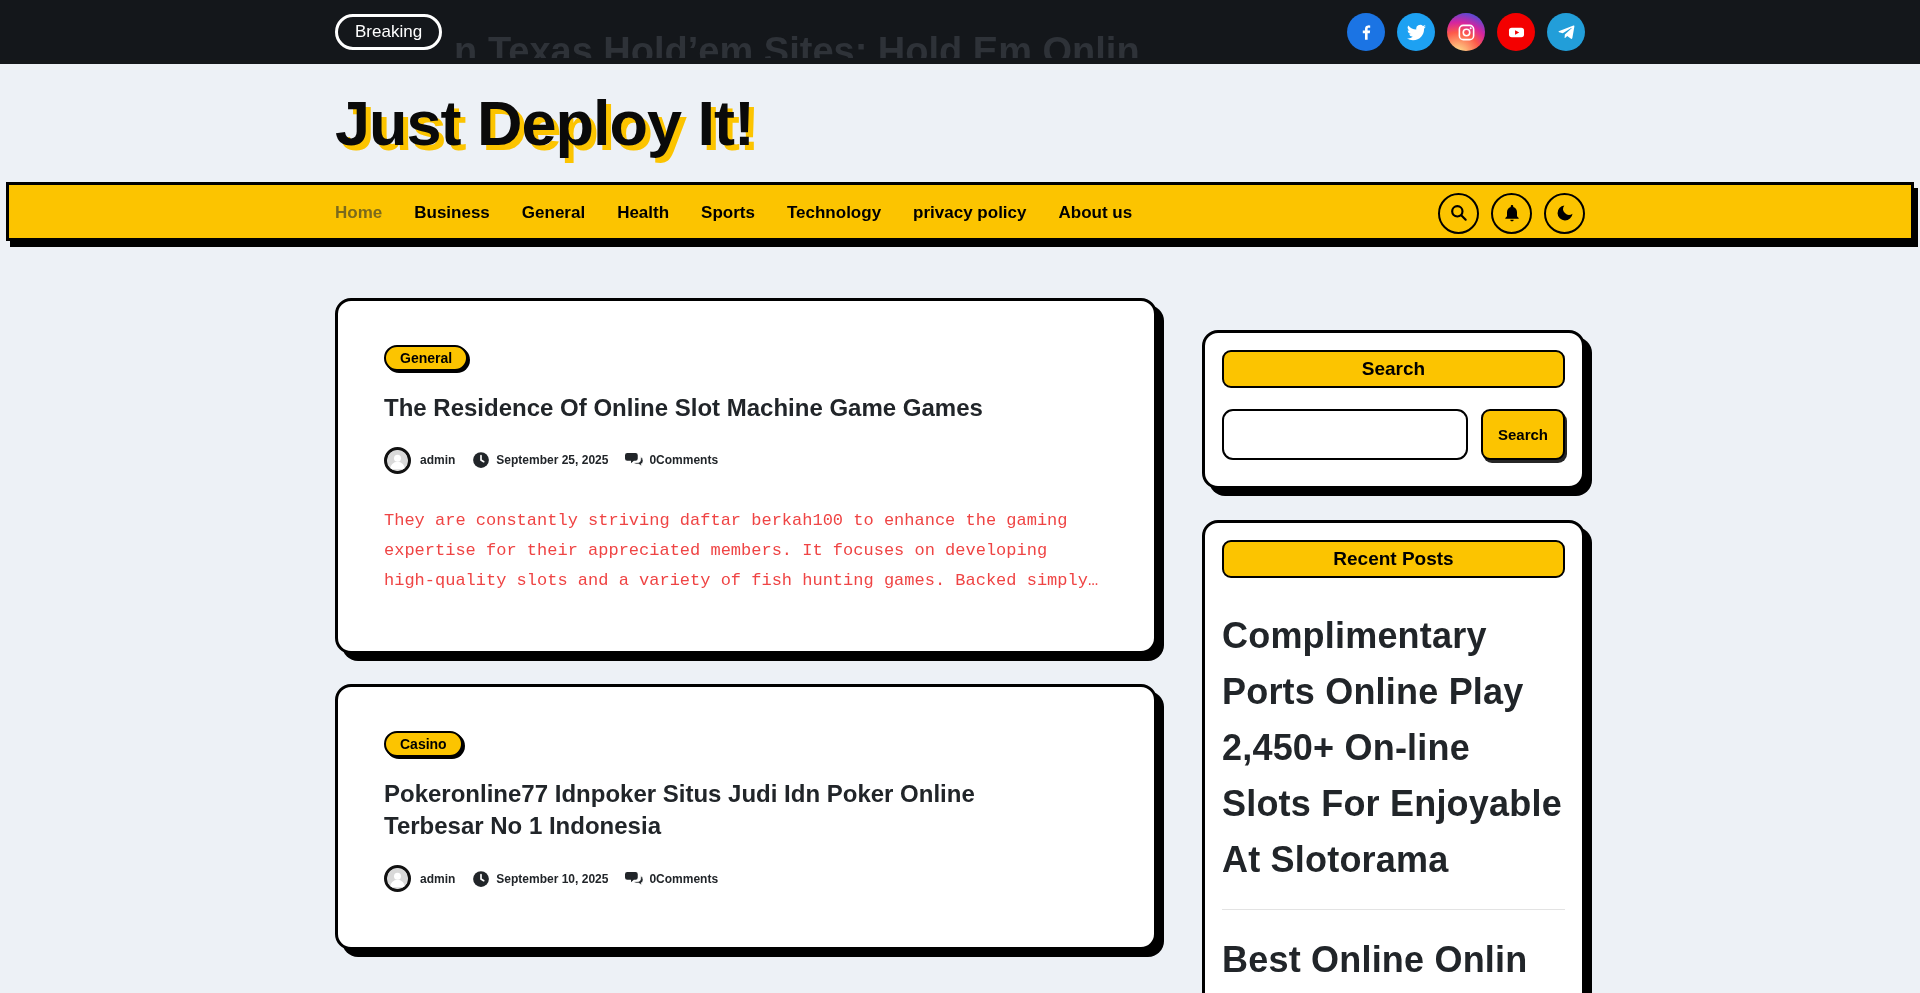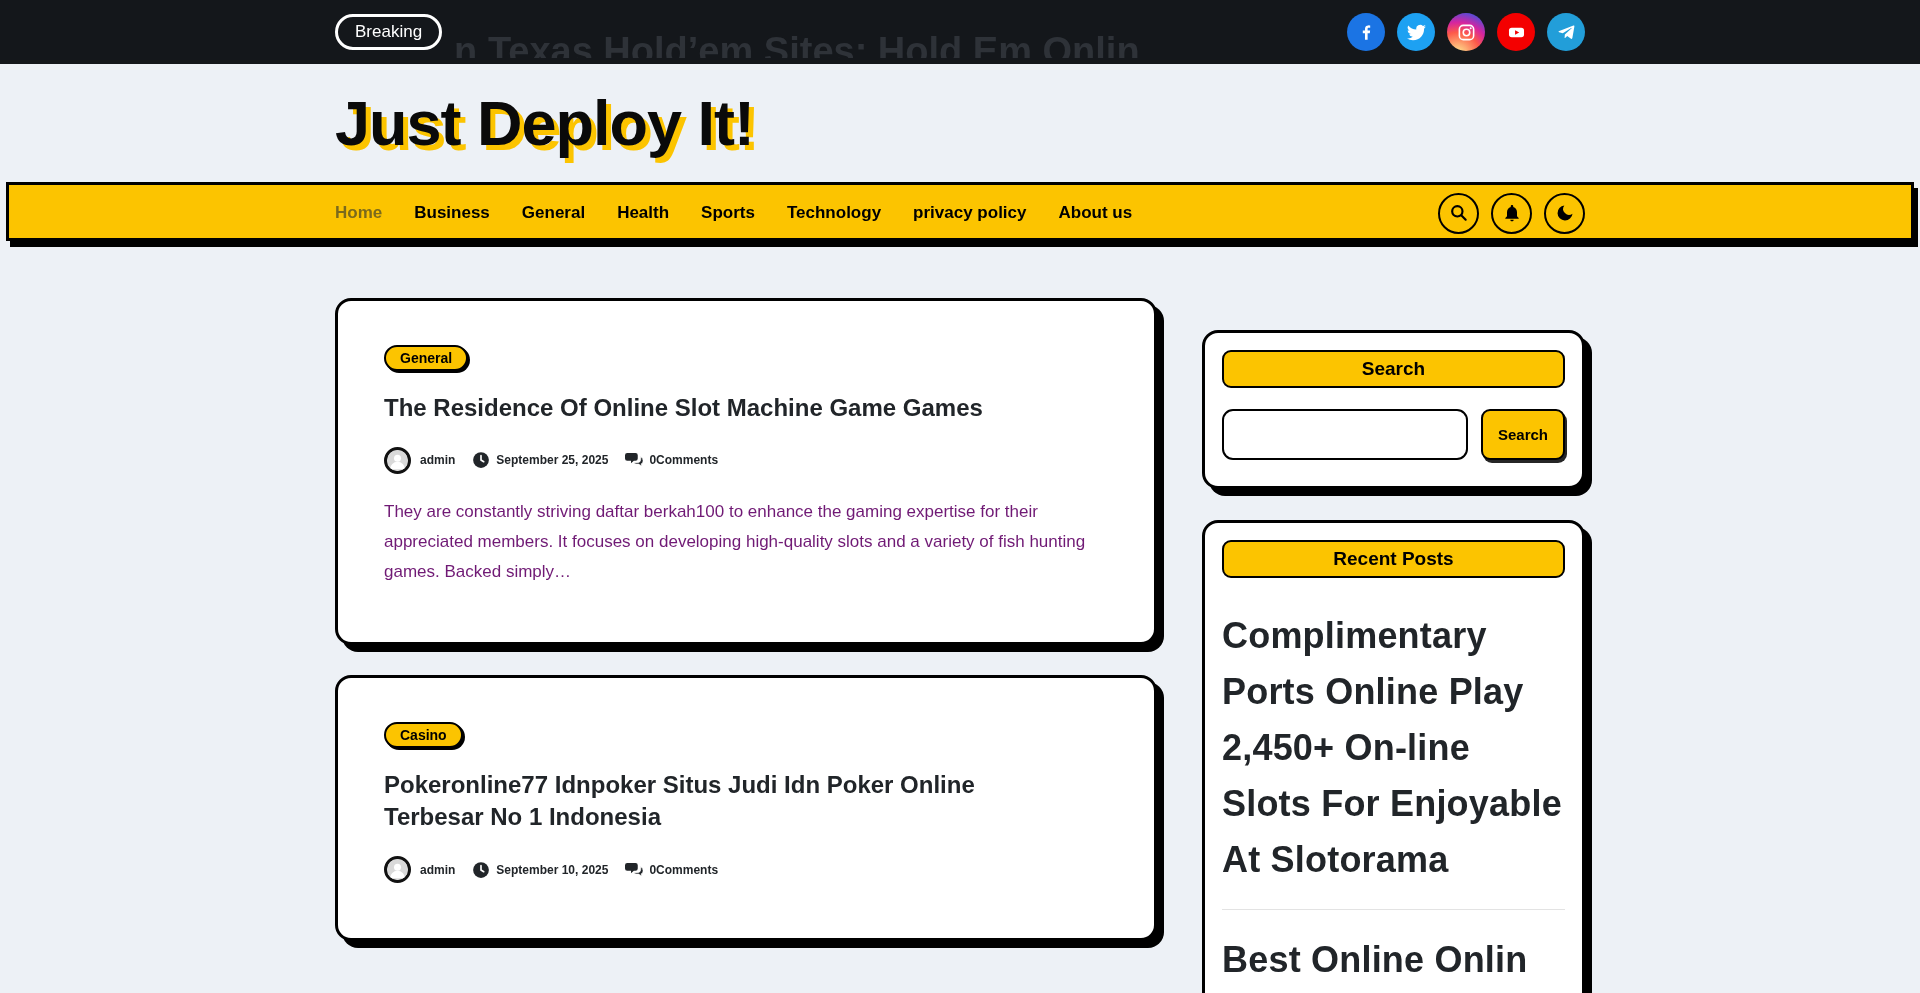--- a/index.html
+++ b/index.html
@@ -89,21 +89,21 @@
     font-size: 12px; font-weight: bold; color: #212529;
   }
   .avatar {
     width: 27px; height: 27px; border-radius: 50%; border: 3px solid #111;
     overflow: hidden; display: inline-flex; background: #d9d9d9;
   }
   .avatar svg { width: 100%; height: 100%; }
   .post-meta a { color: #212529; text-decoration: none; font-weight: bold; }
   .meta-ic { width: 18px; height: 18px; display: inline-block; vertical-align: middle; }
   .meta-group { display: inline-flex; align-items: center; gap: 6px; margin-left: 8px; }
-  .post-excerpt { margin-top: 23px; font-size: 17px; line-height: 1.76; color: #701a75; }
+  .post-excerpt { margin-top: 32px; font-size: 17px; line-height: 1.76; color: #ef4444; font-family: Liberation Mono, monospace; }
 
   
   .widget {
     background: #fff; border: 3px solid #000; border-radius: 16px;
     box-shadow: 7px 7px 0 #000; padding: 17px 17px 26px; margin-bottom: 31px;
   }
   .widget-head {
     background: #fcc400; border: 2.5px solid #000; border-radius: 9px;
     text-align: center; font-size: 19px; font-weight: bold; color: #000;
     padding: 6px 0;

